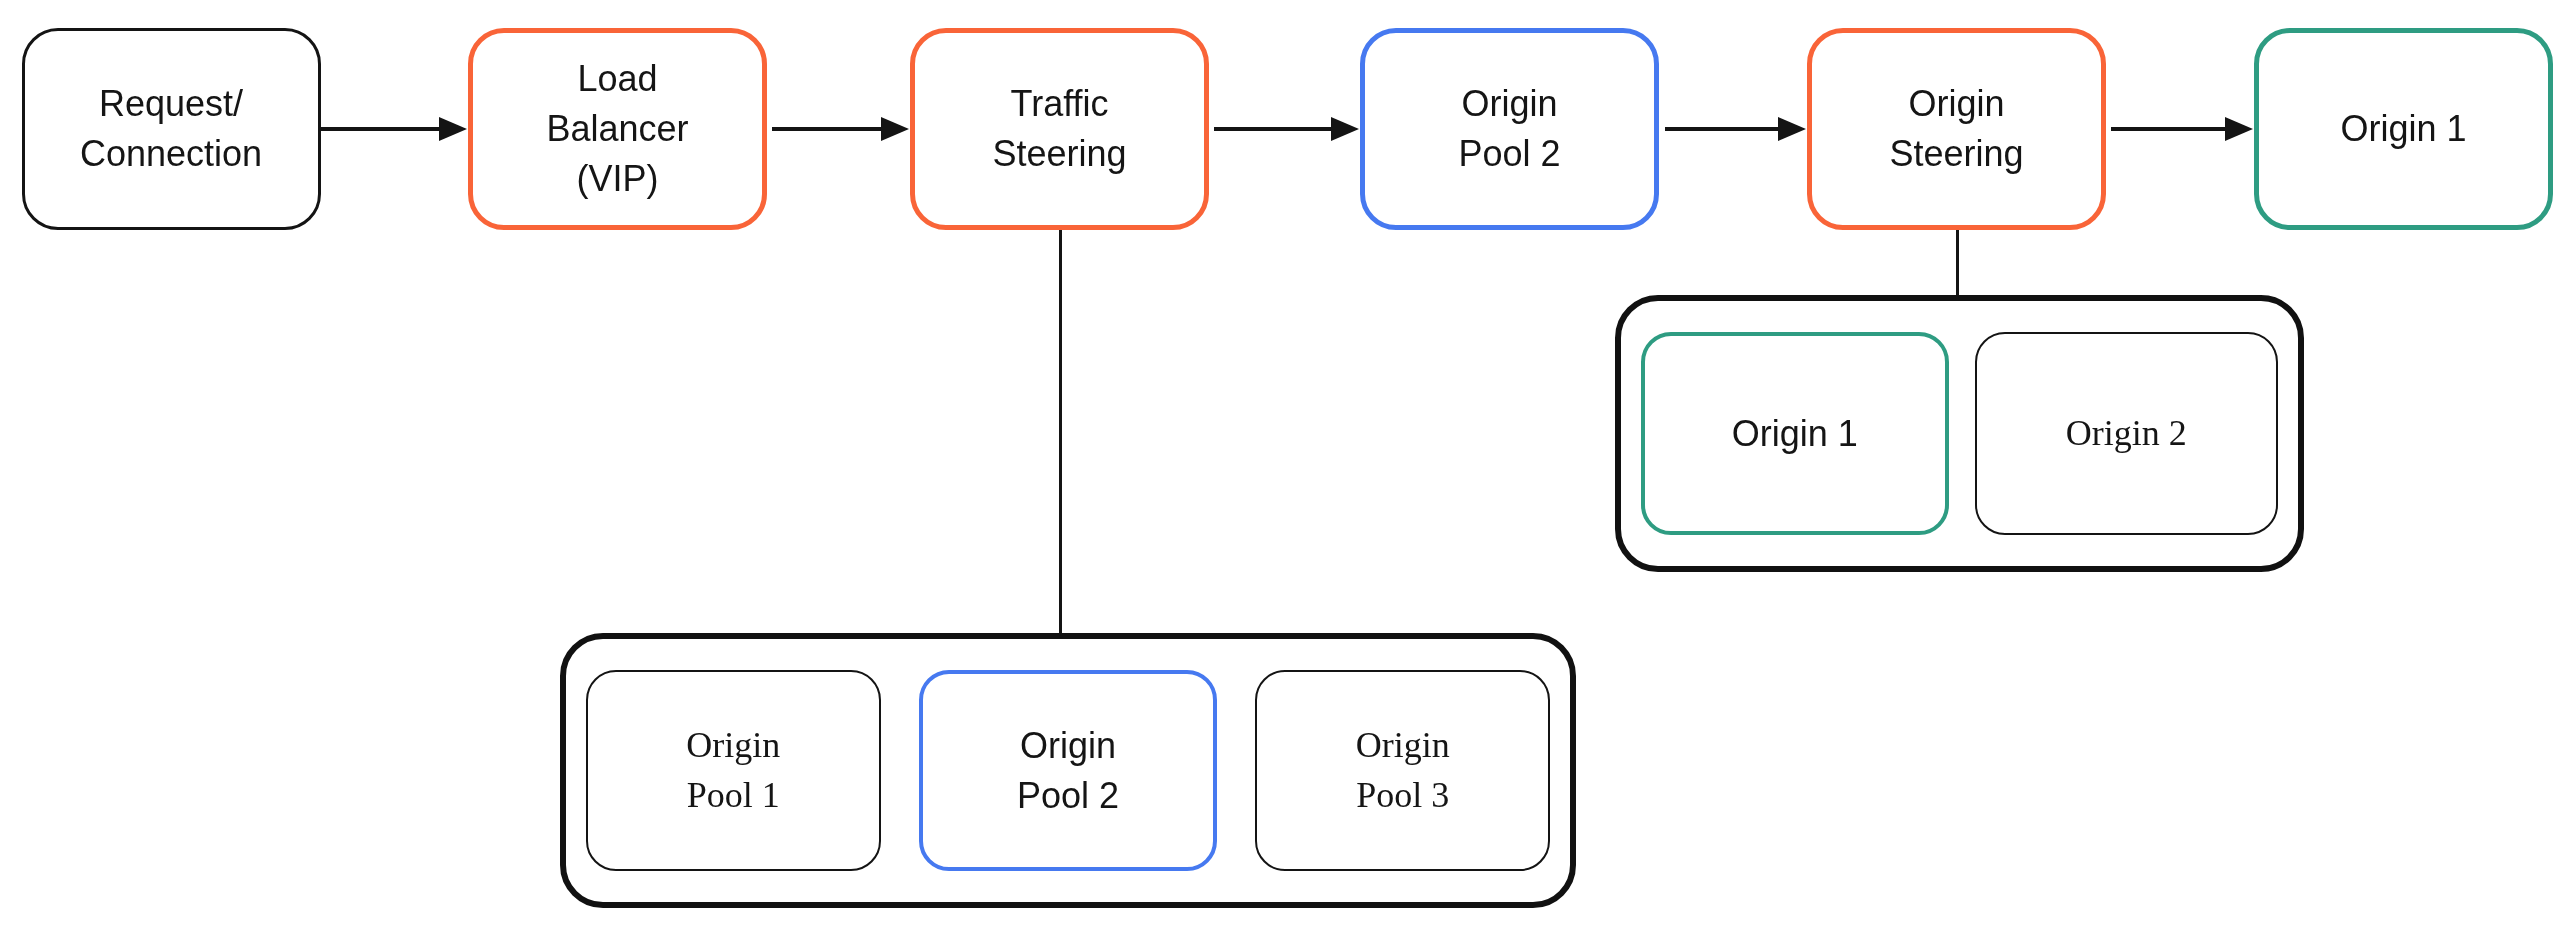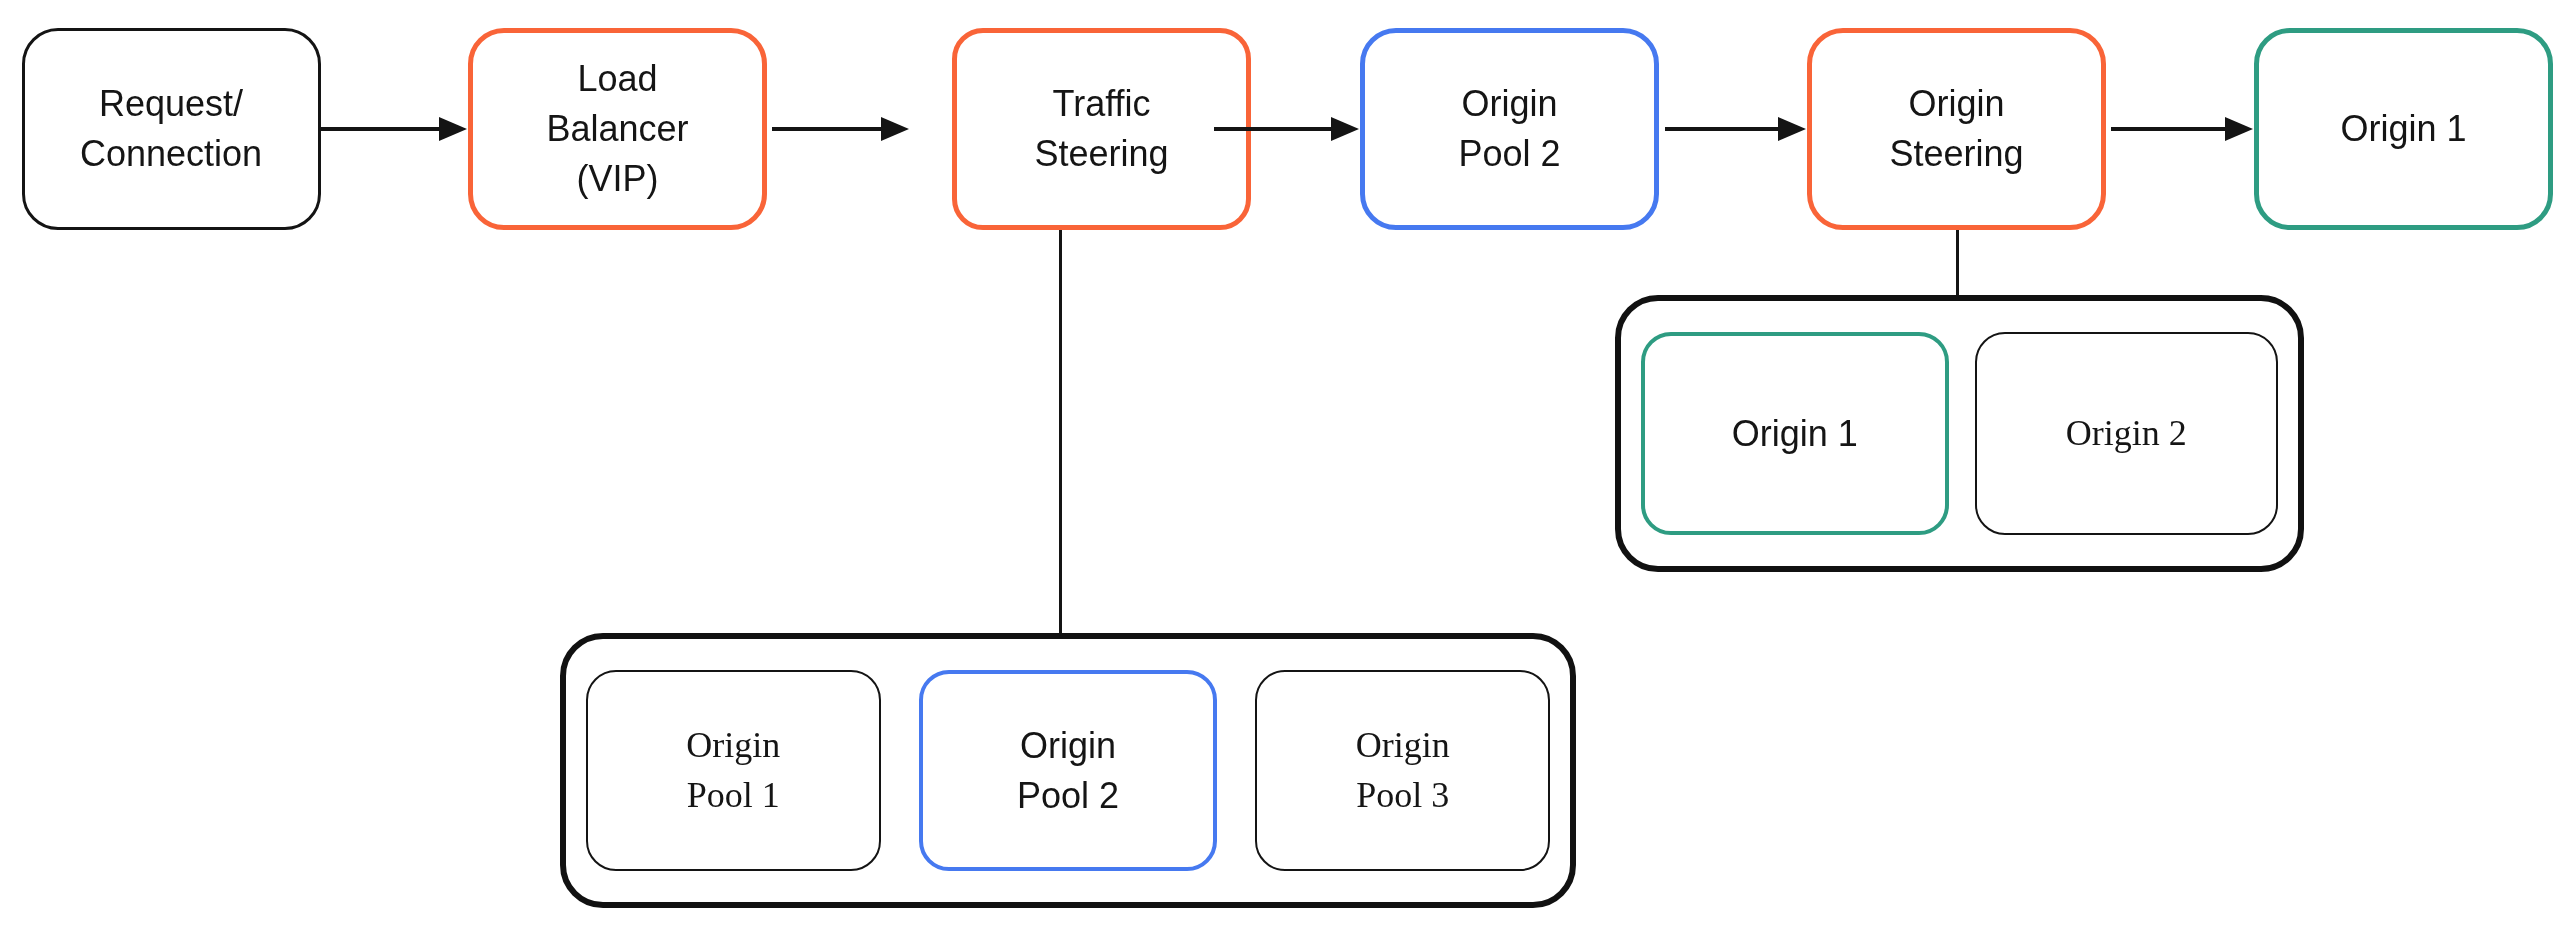--- a/index.html
+++ b/index.html
@@ -28,21 +28,21 @@
     font-size: 36px;
     line-height: 1.38;
   }
   .node-label { white-space: pre-line; display: block; }
   .b-black  { border: 3.8px solid #141414; }
   .b-orange { border: 5.6px solid #F96438; }
   .b-blue   { border: 5.6px solid #4679F0; }
   .b-green  { border: 5.6px solid #2E9C82; }
   #n1 { left: 21.6px; }
   #n2 { left: 468px; }
-  #n3 { left: 952px; border-radius: 31px; }
+  #n3 { left: 910px; }
   #n4 { left: 1360px; }
   #n5 { left: 1807px; }
   #n6 { left: 2254px; }
 
   
   .arrow {
     position: absolute;
     top: 127px;
     height: 3.8px;
     background: #141414;

